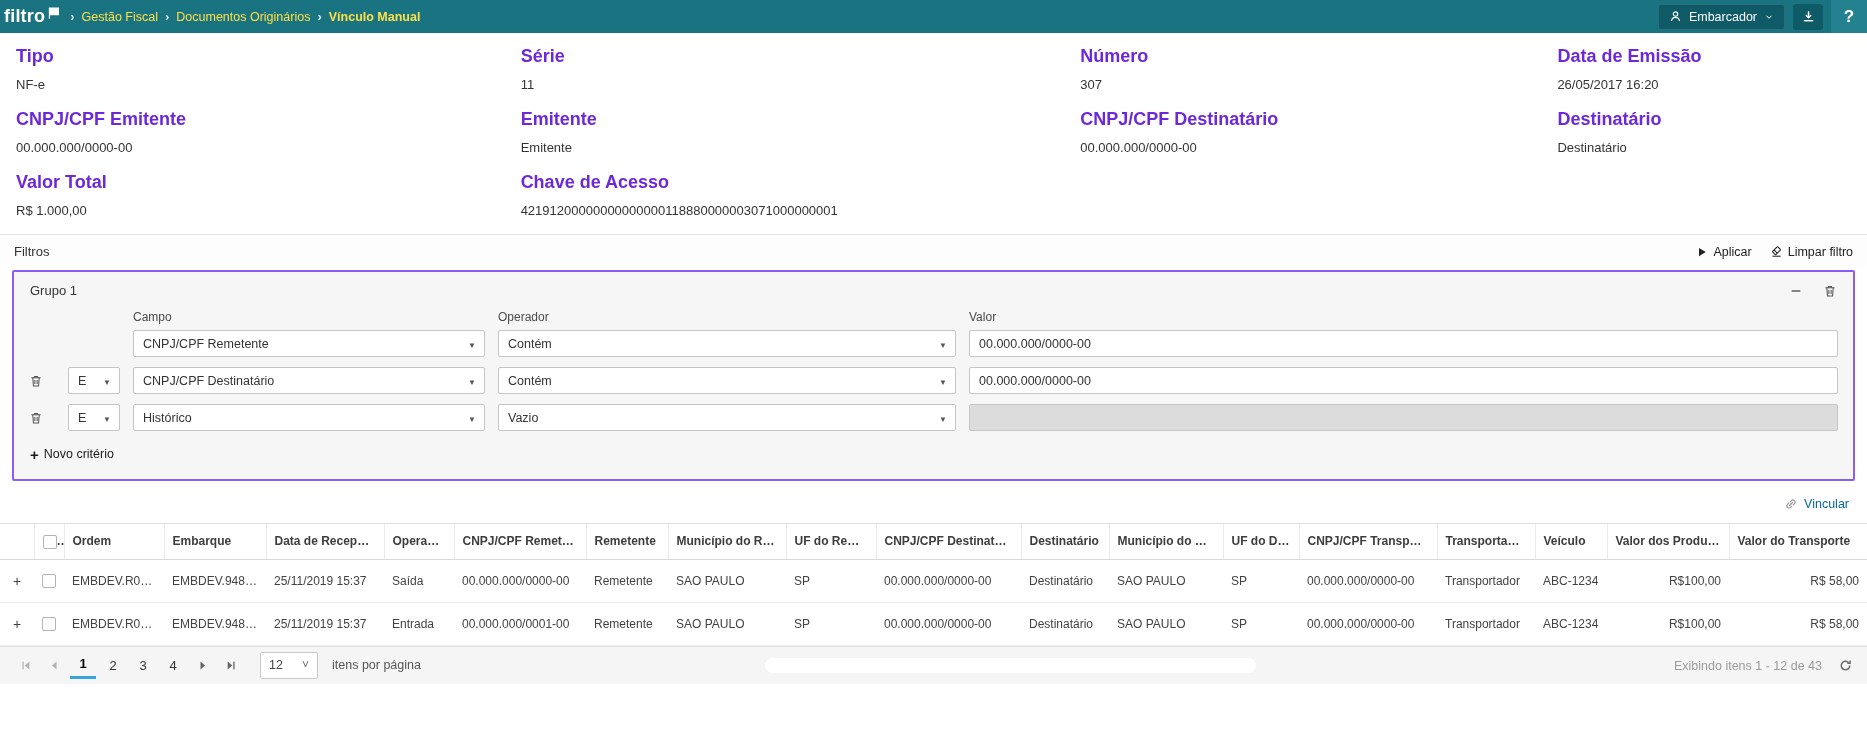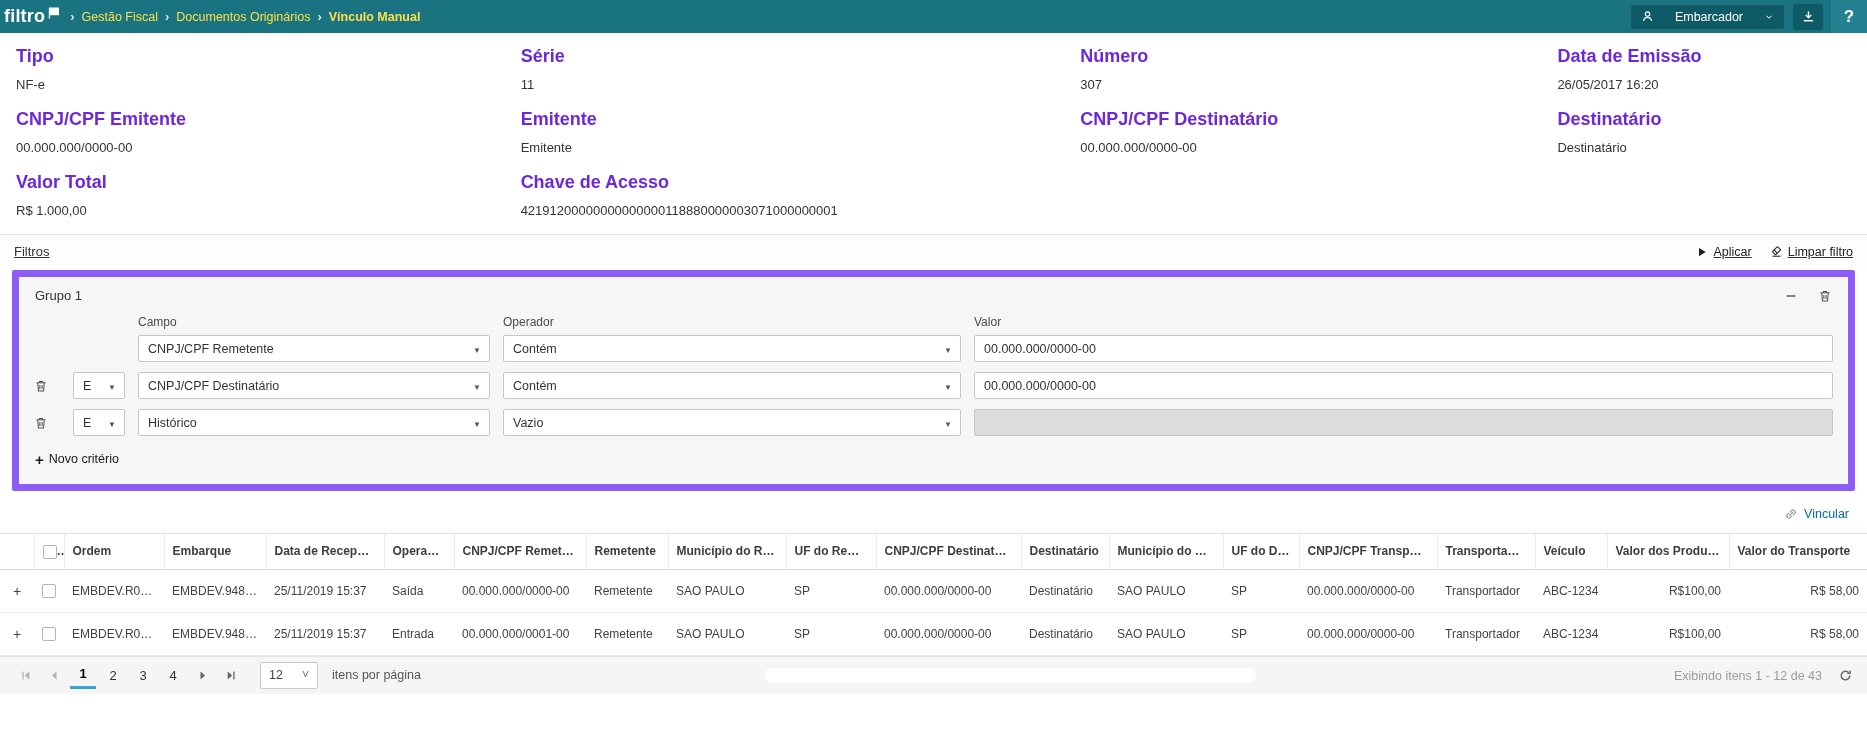--- a/index.html
+++ b/index.html
@@ -26,21 +26,21 @@
     font-weight: bold; font-size: 18px; letter-spacing: .2px;
     padding: 0 10px 0 2px; cursor: pointer;
   }
   .brand .flag { margin-top: 1px; }
   .breadcrumb { display: flex; align-items: center; gap: 7px; font-size: 12.5px; }
   .breadcrumb a { color: #fde047; text-decoration: none; cursor: pointer; }
   .breadcrumb a.current { font-weight: bold; }
   .sep::after { content: "›"; font-weight: bold; color: rgba(255,255,255,.85); font-size: 13px; }
   .topbar-right { margin-left: auto; display: flex; align-items: center; height: 100%; }
   .user-btn {
-    display: flex; align-items: center; gap: 21px;
+    display: flex; align-items: center; gap: 7px;
     background: #0e5a66; border: 1px solid rgba(255,255,255,.12);
     color: #fff; border-radius: 3px; height: 26px; padding: 0 10px;
     font-size: 12.5px; cursor: pointer; margin-right: 8px;
     font-family: inherit;
   }
   .dl-btn {
     background: #0e5a66; border: none; border-radius: 3px;
     width: 30px; height: 26px; display: flex; align-items: center; justify-content: center;
     color: #fff; cursor: pointer; margin-right: 8px;
   }
@@ -61,34 +61,33 @@
   .f-label { font-weight: bold; font-size: 18px; color: #6d28d9; margin-bottom: 10px; }
   .f-value { font-size: 13px; color: #333; }
   .doc-info .span-rest { grid-column: 2 / span 3; }
 
   
   .filters-bar {
     display: flex; align-items: center;
     border-top: 1px solid #e2e2e2;
     padding: 9px 14px 7px;
     background: #fdfdfd;
-    text-decoration: underline;
   }
   .filters-title { font-size: 13px; color: #333; }
   .filters-actions { margin-left: auto; display: flex; gap: 18px; }
   .flt-action {
     display: flex; align-items: center; gap: 5px;
     font-size: 12.5px; color: #222; cursor: pointer; text-decoration: none;
   }
 
   
   .group-panel {
     margin: 4px 12px 0;
     background: #f6f6f6;
-    border: 7px solid #8b5cf6;
+    border: 2px solid #8b5cf6;
     border-radius: 2px;
     padding-bottom: 16px;
   }
   .group-head { display: flex; align-items: center; padding: 11px 16px 12px; font-size: 13px; color: #333; }
   .group-actions { margin-left: auto; display: flex; gap: 20px; align-items: center; color: #555; }
   .icon-btn-plain { background: none; border: none; color: #555; cursor: pointer; padding: 0; }
 
   .crit-grid {
     display: grid;
     grid-template-columns: 26px 52px 352px 458px 1fr;

